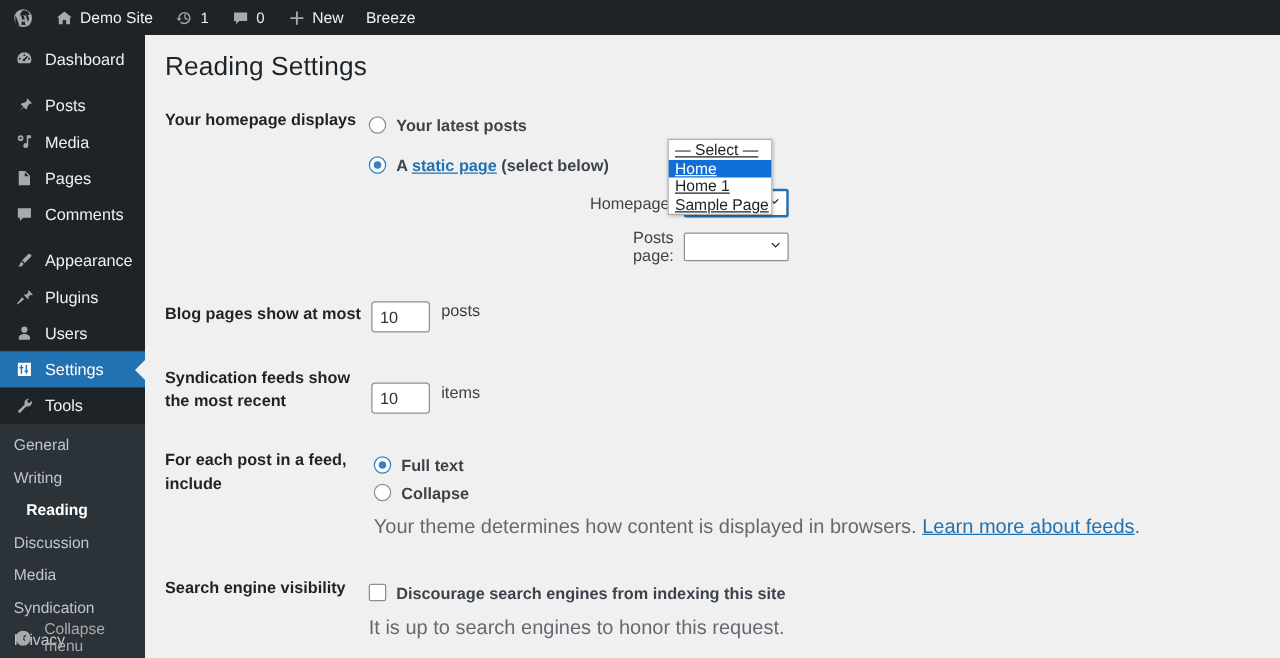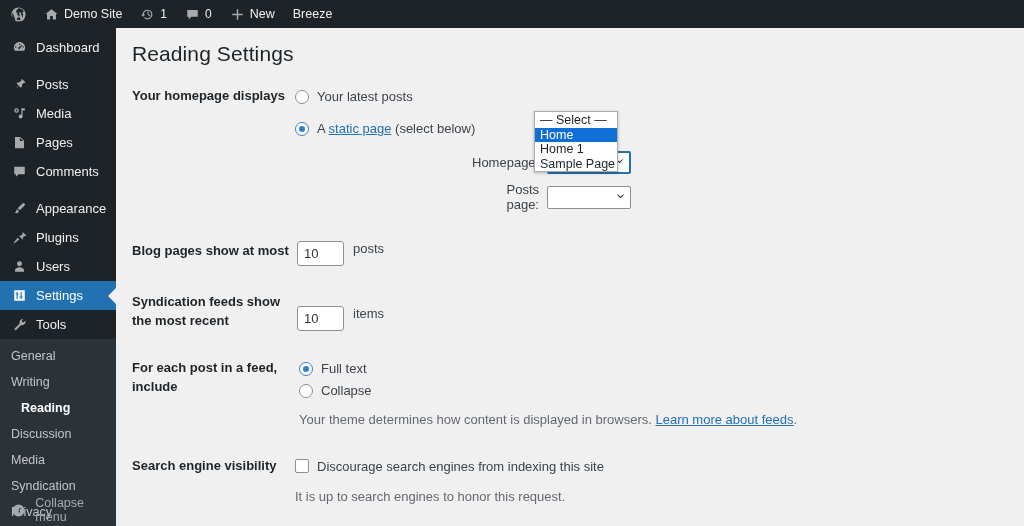--- a/index.html
+++ b/index.html
@@ -121,21 +121,21 @@
     flex: 0 0 163px;
     font-weight: bold;
     font-size: 13px;
     color: #1d2327;
     padding-top: 1px;
     line-height: 1.45;
   }
   .row-field { flex: 1 1 auto; position: relative; }
 
   
-  .opt { display: flex; align-items: center; height: 21px; }
+  .opt { display: flex; align-items: flex-end; height: 21px; font-weight: bold; }
   .radio {
     width: 14px; height: 14px; border-radius: 50%;
     border: 1px solid #8c8f94; background: #fff;
     margin-right: 8px; flex: 0 0 14px;
     position: relative;
     box-shadow: 0 0 0 transparent;
   }
   .radio.checked { border-color: #3582c4; }
   .radio.checked::after {
     content: ""; position: absolute; left: 50%; top: 50%;
@@ -193,39 +193,40 @@
     padding: 1px 0 0 0;
   }
   .dd-opt {
     height: 14.5px;
     line-height: 14.5px;
     padding: 0 5px;
     font-size: 12.5px;
     color: #1d2327;
     white-space: nowrap;
     cursor: pointer;
+    text-decoration: underline;
   }
   .dd-opt.sel { background: #0f6fd7; color: #fff; }
   .dd-opt.placeholder { color: #1d2327; }
 
   
   .num-wrap { display: flex; align-items: flex-start; }
   .num-input {
     width: 47px; height: 25px;
     border: 1px solid #8c8f94;
     border-radius: 3px;
     background: #fff;
     font-size: 13px; color: #2c3338;
     padding: 0 6px;
     font-family: "Liberation Sans", sans-serif;
   }
   .unit { margin-left: 9px; font-size: 13px; color: #3c434a; }
 
   .helptext {
-    font-size: 13px; color: #646970;
+    font-size: 16px; color: #646970;
     margin-top: 9px; line-height: 1.5;
   }
 
   .btn-primary {
     display: inline-block;
     background: #2271b1;
     border: 1px solid #2271b1;
     color: #fff;
     font-size: 12.5px;
     border-radius: 3px;

